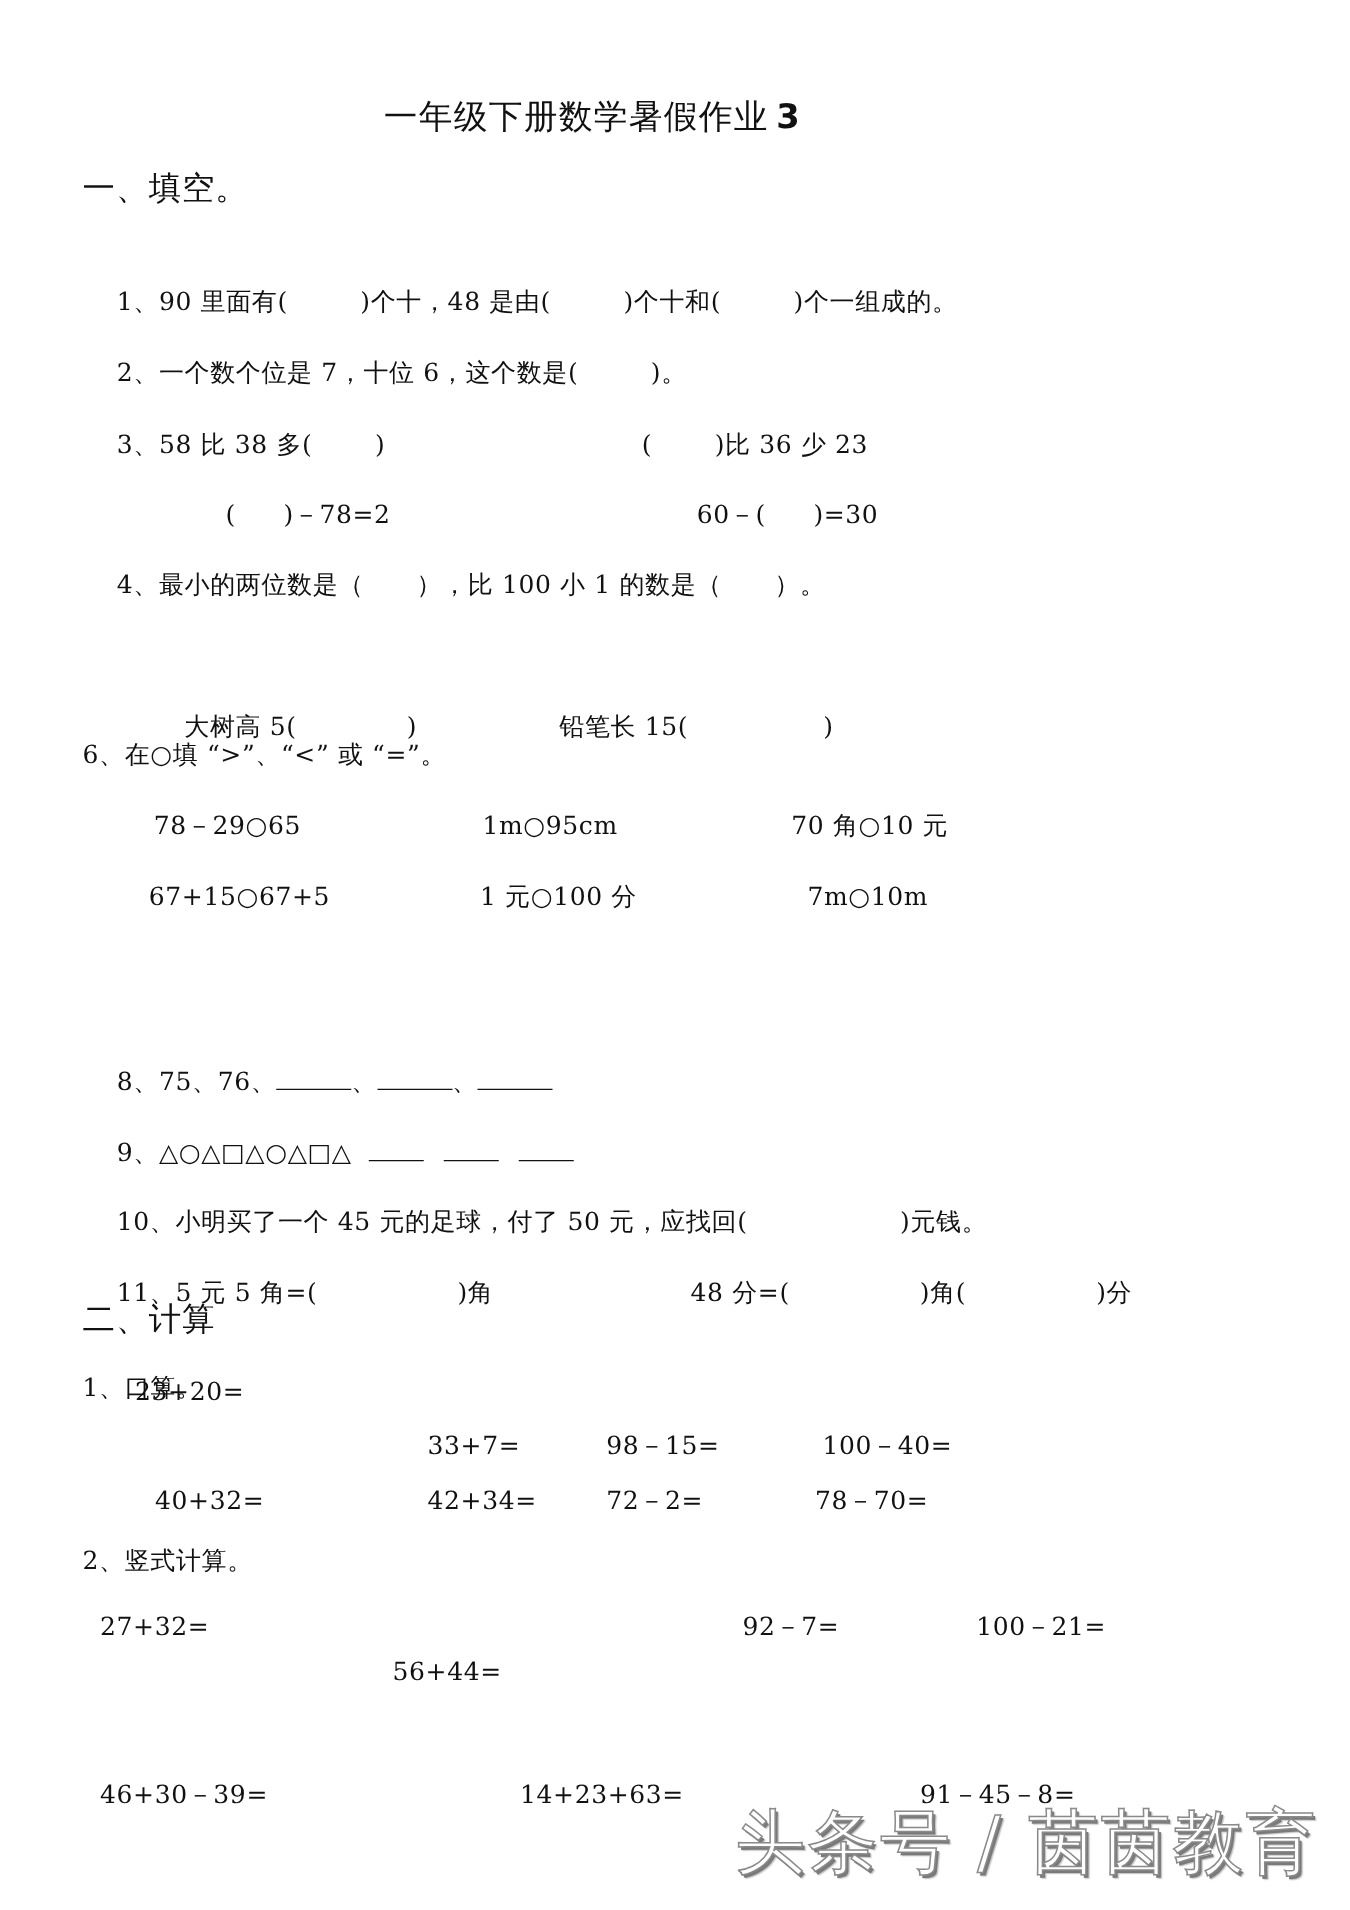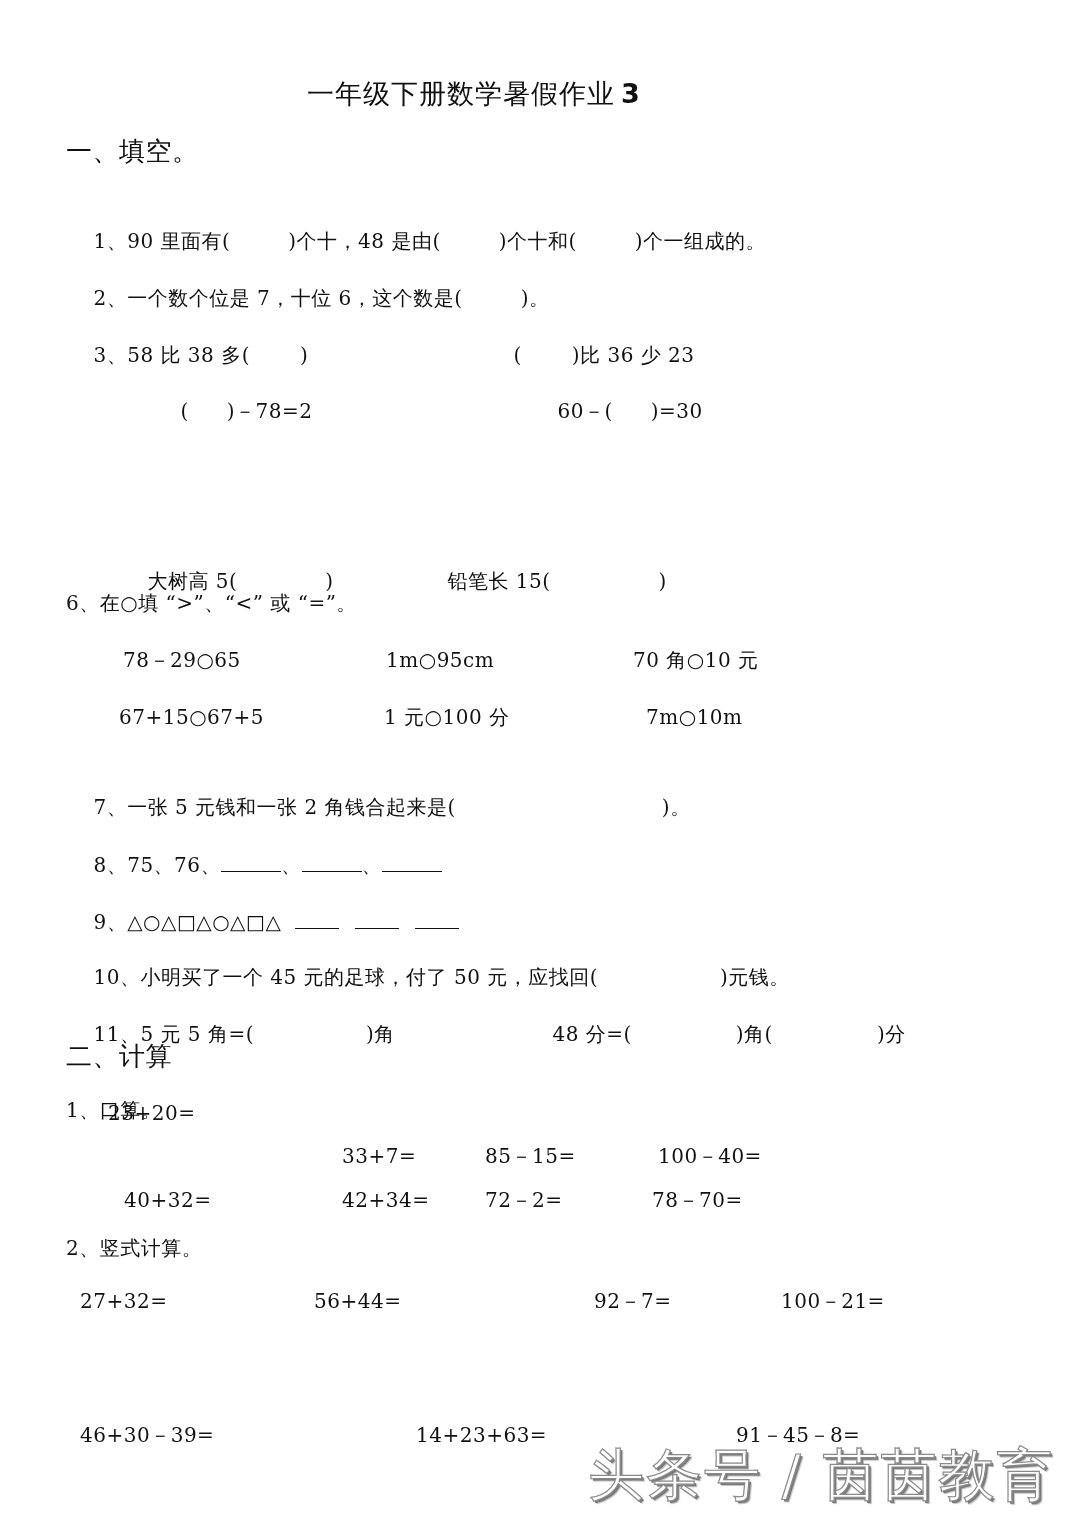--- a/index.html
+++ b/index.html
@@ -94,39 +94,39 @@
     <span>(</span><span class="gap" style="width:50px;"></span><span>)比 36 少 23</span>
   </div>
 
   <div class="line" style="left:153px; top:360px;">
     <span>(</span><span class="gap" style="width:38px;"></span><span>)－78=2</span>
   </div>
   <div class="line" style="left:530px; top:360px;">
     <span>60－(</span><span class="gap" style="width:38px;"></span><span>)=30</span>
   </div>
 
+  <div class="line" style="left:66px; top:416px;">
+    <span>4、最小的两位数是（</span><span class="gap" style="width:42px;"></span><span>），比 100 小 1 的数是（</span><span class="gap" style="width:42px;"></span><span>）。</span>
+  </div>
 
   <div class="line" style="left:120px; top:530px;">
     <span>大树高 5(</span><span class="gap" style="width:88px;"></span><span>)</span>
   </div>
   <div class="line" style="left:420px; top:530px;">
     <span>铅笔长 15(</span><span class="gap" style="width:108px;"></span><span>)</span>
   </div>
 
   <div class="line" style="left:66px; top:586px;">6、在○填 “&gt;”、“&lt;” 或 “=”。</div>
   <div class="line" style="left:123px; top:643px;">78－29○65</div>
   <div class="line" style="left:386px; top:643px;">1m○95cm</div>
   <div class="line" style="left:633px; top:643px;">70 角○10 元</div>
   <div class="line" style="left:119px; top:700px;">67+15○67+5</div>
   <div class="line" style="left:384px; top:700px;">1 元○100 分</div>
   <div class="line" style="left:646px; top:700px;">7m○10m</div>
 
-  <div class="line" style="left:66px; top:756px;">
-    <span>7、一张 5 元钱和一张 2 角钱合起来是(</span><span class="gap" style="width:206px;"></span><span>)。</span>
-  </div>
 
   <div class="line" style="left:66px; top:813px;">
     <span>8、75、76、</span><span class="blank" style="width:60px;"></span><span>、</span><span class="blank" style="width:60px;"></span><span>、</span><span class="blank" style="width:60px;"></span>
   </div>
 
   <div class="line" style="left:66px; top:870px;">
     <span>9、△○△□△○△□△</span><span class="gap" style="width:14px;"></span><span class="blank" style="width:44px;"></span><span class="gap" style="width:16px;"></span><span class="blank" style="width:44px;"></span><span class="gap" style="width:16px;"></span><span class="blank" style="width:44px;"></span>
   </div>
 
   <div class="line" style="left:66px; top:926px;">
@@ -138,30 +138,30 @@
   </div>
   <div class="line" style="left:525px; top:983px;">
     <span>48 分=(</span><span class="gap" style="width:104px;"></span><span>)角(</span><span class="gap" style="width:104px;"></span><span>)分</span>
   </div>
 
   <div class="line section" style="left:66px; top:1039px;">二、计算</div>
 
   <div class="line" style="left:66px; top:1093px;">1、口算。</div>
   <div class="line" style="left:108px; top:1075px;margin-top:21px;">23+20=</div>
   <div class="line" style="left:342px; top:1139px;">33+7=</div>
-  <div class="line" style="left:485px; top:1139px;">85－15=</div>
+  <div class="line" style="left:485px; top:1139px;">98－15=</div>
   <div class="line" style="left:658px; top:1139px;">100－40=</div>
   <div class="line" style="left:124px; top:1183px;">40+32=</div>
   <div class="line" style="left:342px; top:1183px;">42+34=</div>
   <div class="line" style="left:485px; top:1183px;">72－2=</div>
   <div class="line" style="left:652px; top:1183px;">78－70=</div>
 
   <div class="line" style="left:66px; top:1231px;">2、竖式计算。</div>
   <div class="line" style="left:80px; top:1284px;">27+32=</div>
-  <div class="line" style="left:314px; top:1284px;">56+44=</div>
+  <div class="line" style="left:314px; top:1320px;">56+44=</div>
   <div class="line" style="left:562px; top:1284px;margin-left:32px;">92－7=</div>
   <div class="line" style="left:781px; top:1284px;">100－21=</div>
   <div class="line" style="left:80px; top:1418px;">46+30－39=</div>
   <div class="line" style="left:416px; top:1418px;">14+23+63=</div>
   <div class="line" style="left:736px; top:1418px;">91－45－8=</div>
 
   <div class="watermark">头条号 / 茵茵教育</div>
 
 </div>
 

